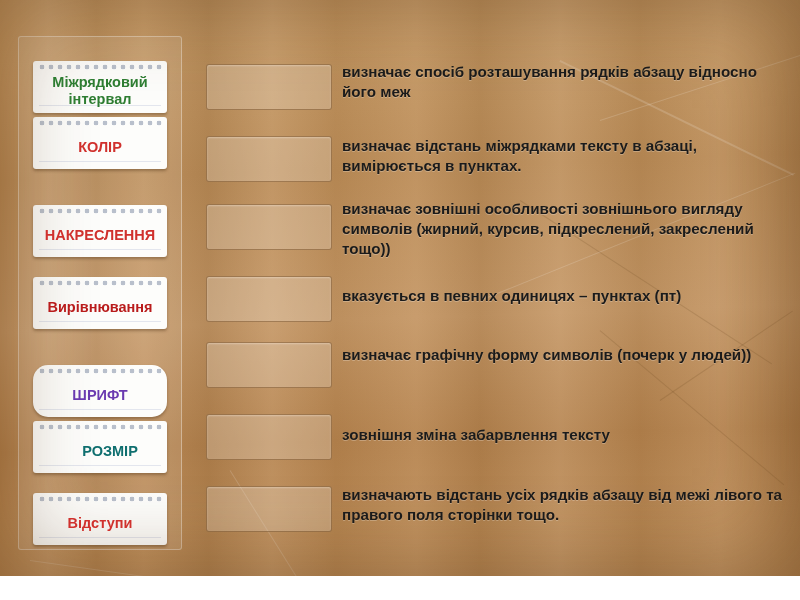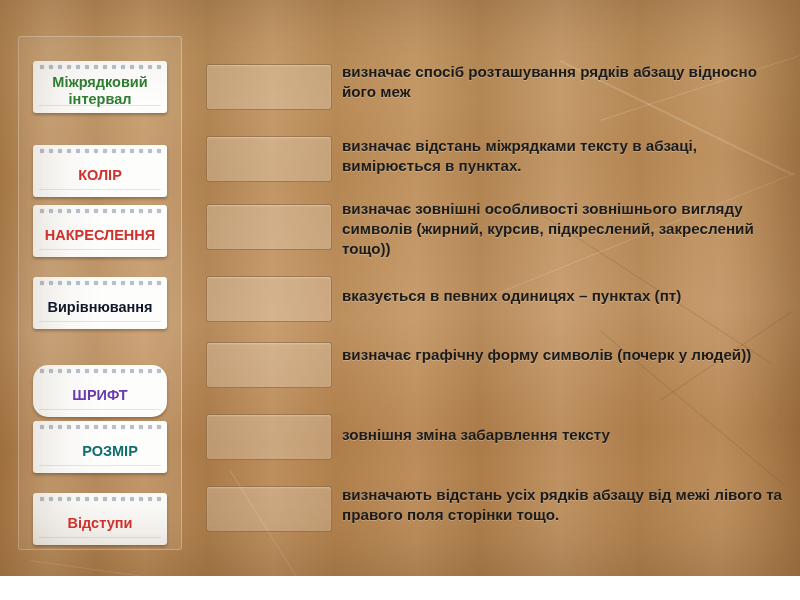--- a/index.html
+++ b/index.html
@@ -92,21 +92,21 @@
   .card-label {
     font-size: 14.5px;
     line-height: 1.15;
     text-align: center;
     font-weight: 600;
     position: relative;
     z-index: 2;
     padding-top: 4px;
   }
   .c-red    { color: #d0312d; }
-  .c-blue   { color: #0f172a; }
+  .c-blue   { color: #b91c1c; }
   .c-green  { color: #2e7d32; }
   .c-purple { color: #6a3ab0; }
   .c-teal   { color: #0f6f6f; }
 
   
   .dropzone {
     position: absolute;
     left: 206px;
     width: 124px;
     height: 44px;
@@ -139,21 +139,21 @@
   <div class="grain" style="left:480px; top:300px; width:340px; height:1.3px; transform:rotate(-22deg);"></div>
   <div class="grain dark" style="left:600px; top:330px; width:240px; height:1.1px; transform:rotate(40deg);"></div>
   <div class="grain" style="left:230px; top:470px; width:180px; height:1.2px; transform:rotate(58deg);"></div>
   <div class="grain dark" style="left:660px; top:400px; width:160px; height:1.2px; transform:rotate(-34deg);"></div>
   <div class="grain" style="left:30px; top:560px; width:260px; height:1.2px; transform:rotate(8deg);"></div>
 
   <div id="cards-panel">
     <div class="card" style="top:24px;">
       <span class="card-label c-green">Міжрядковий інтервал</span>
     </div>
-    <div class="card" style="top:108px;">
+    <div class="card" style="top:80px;">
       <span class="card-label c-red">КОЛІР</span>
     </div>
     <div class="card" style="top:168px;">
       <span class="card-label c-red">НАКРЕСЛЕННЯ</span>
     </div>
     <div class="card" style="top:240px;">
       <span class="card-label c-blue">Вирівнювання</span>
     </div>
     <div class="card" style="top:328px;border-radius:15px;">
       <span class="card-label c-purple">ШРИФТ</span>

